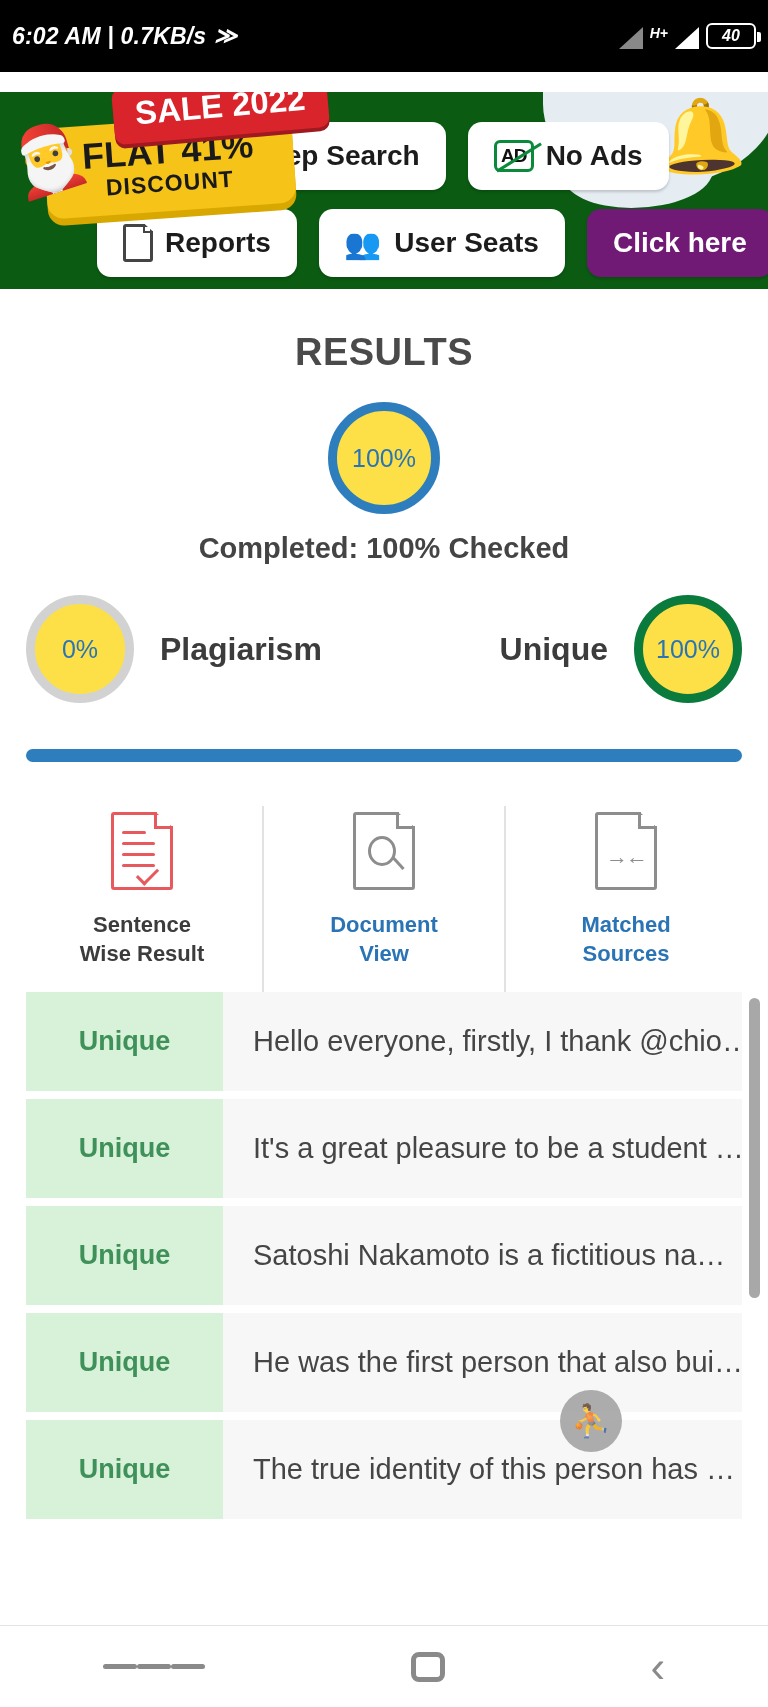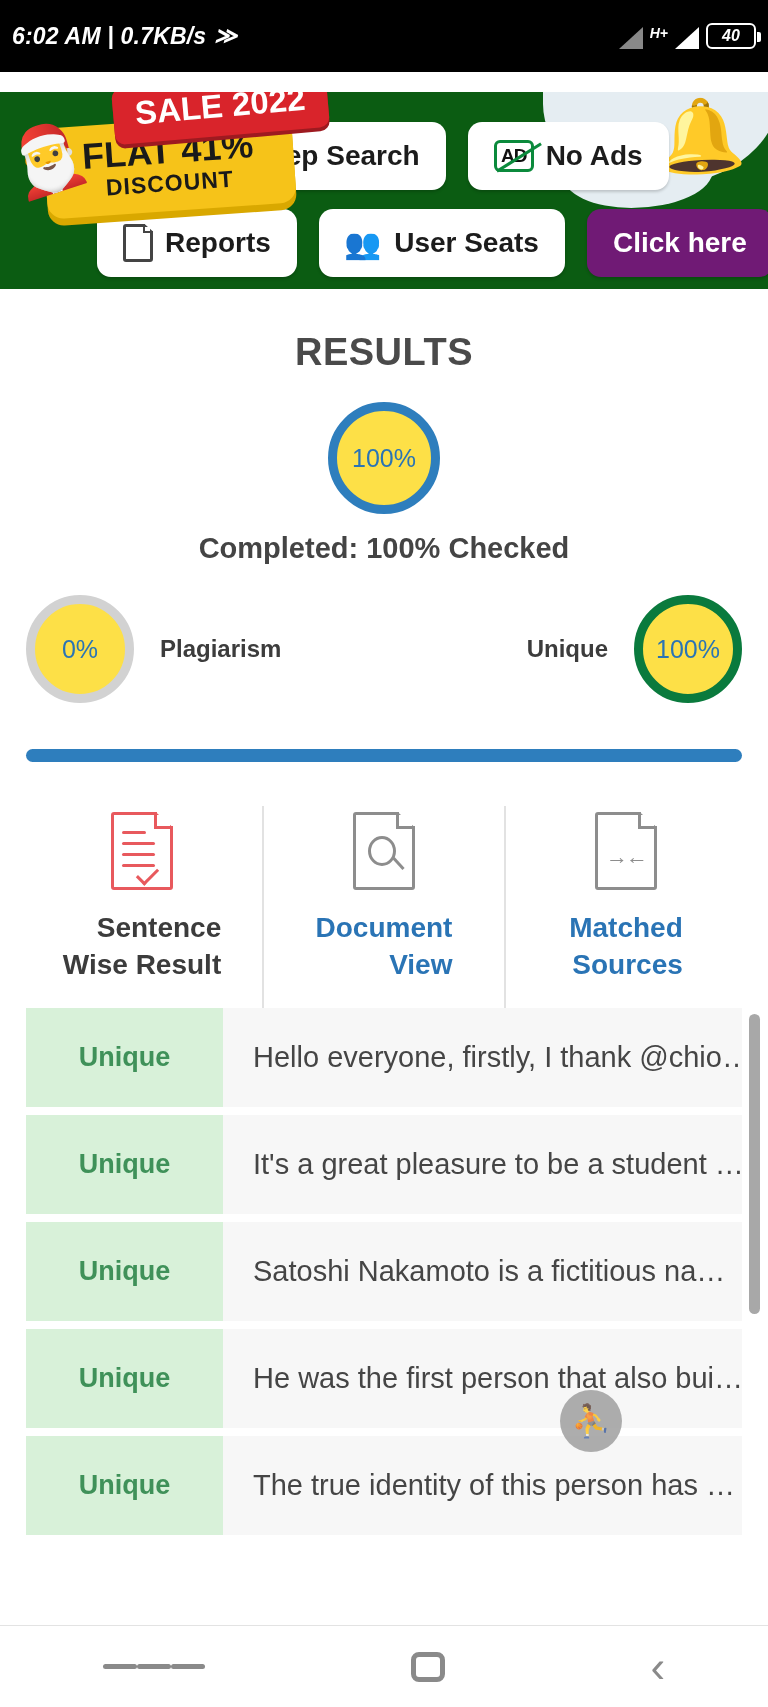--- a/index.html
+++ b/index.html
@@ -113,37 +113,37 @@
     text-align:center; font-size:29px; font-weight:700; color:#444;
     margin-top:18px;
   }
   .meters{
     display:flex; align-items:center; justify-content:space-between;
     margin-top:30px; padding:0 26px;
   }
   .meter{ display:flex; align-items:center; gap:26px; }
   .ring-gray{ width:108px; height:108px; border:9px solid #d2d2d2; font-size:25px;}
   .ring-green{ width:108px; height:108px; border:9px solid #0a7a3d; font-size:25px;}
-  .meter-label{ font-size:24px; font-weight:700; color:#3c3c3c; }
+  .meter-label{ font-size:32px; font-weight:700; color:#3c3c3c; }
   .progress-bar{
     height:13px; background:#2e7ebd; border-radius:8px;
     margin:46px 26px 0;
   }
 
   
   .tabs{
     display:flex; margin-top:44px; padding:0 22px;
   }
   .tab{
     flex:1; display:flex; flex-direction:column; align-items:center;
     gap:20px; padding:6px 4px 24px;
   }
   .tab + .tab{ border-left:2px solid #e2e2e2; }
   .tab-label{
-    font-size:28px; font-weight:700; line-height:1.32; text-align:right;
+    font-size:22px; font-weight:700; line-height:1.32; text-align:center;
   }
   .tab.active .tab-label{ color:#3c3c3c; }
   .tab .tab-label{ color:#2a74b5; }
   .doc-ico{ width:62px; height:78px; position:relative; }
   .doc-ico .page{
     position:absolute; inset:0; border:3px solid currentColor; border-radius:3px;
     clip-path: polygon(0 0, 72% 0, 100% 20%, 100% 100%, 0 100%);
   }
   .doc-ico .fold{
     position:absolute; right:0; top:0; width:19px; height:17px;

